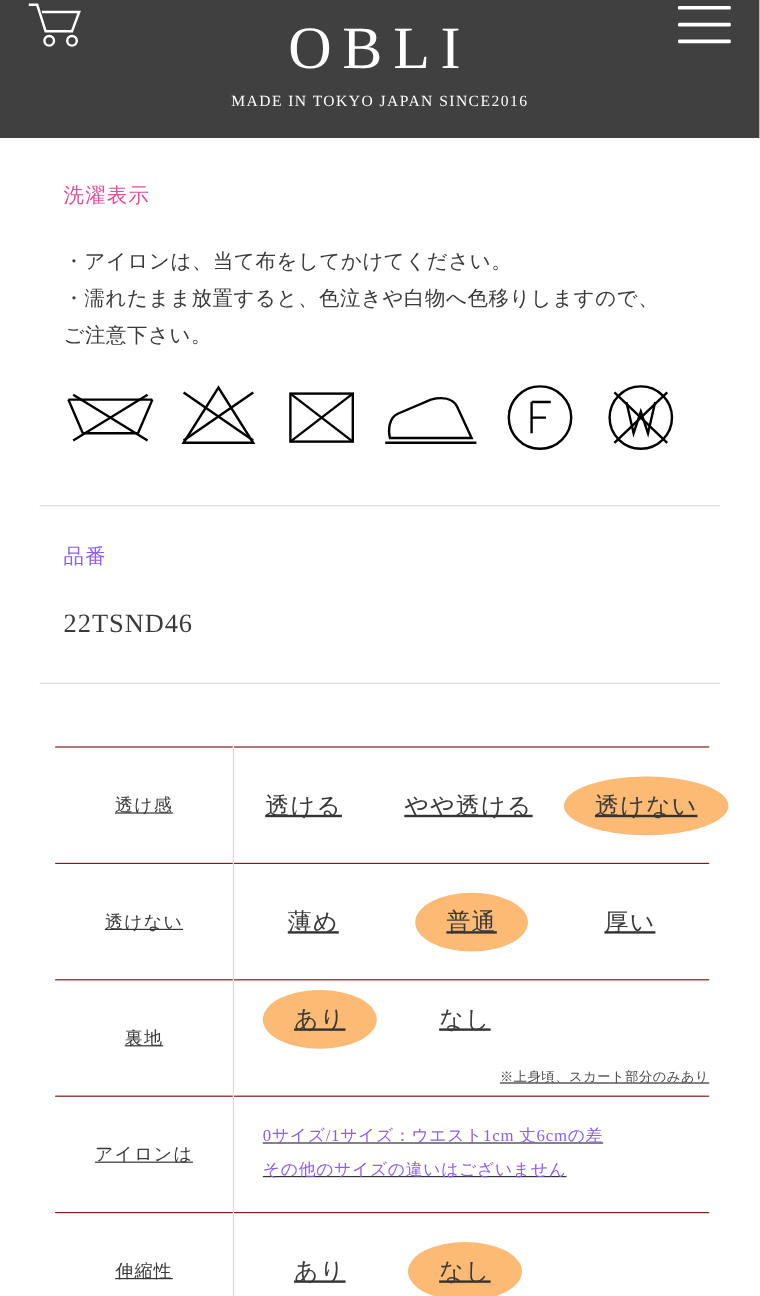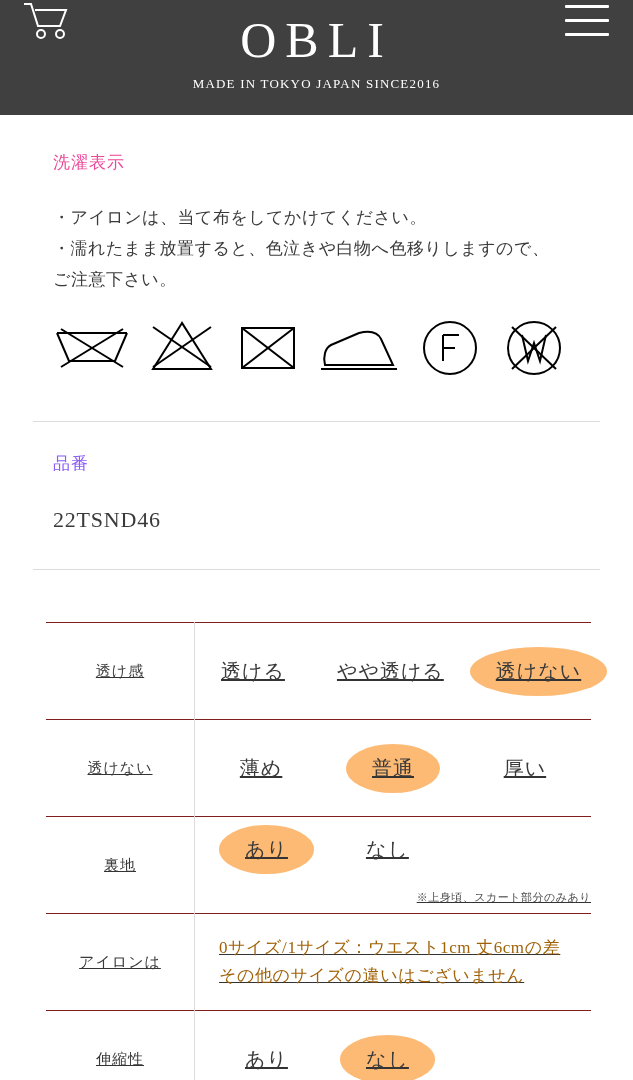--- a/index.html
+++ b/index.html
@@ -178,22 +178,22 @@
     background: #fdba74;
   }
   .note {
     font-size: 11px;
     color: #4a4a4a;
     margin: 16px 0 0 8px;
     letter-spacing: 0.5px;
     text-align: right;
   }
   .multiline {
-    font-size: 17px;
-    color: #a16207;
+    font-size: 14px;
+    color: #8b5cf6;
     line-height: 28px;
     padding-left: 24px;
     letter-spacing: 0.6px;
   }
 </style>
 </head>
 <body>
 
 <div class="header">
 

